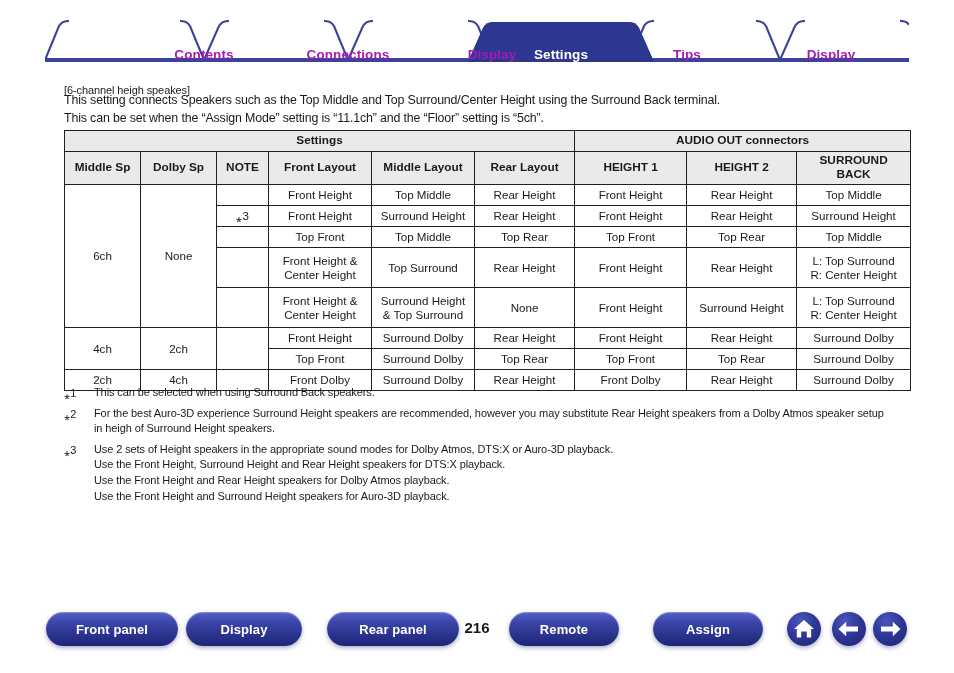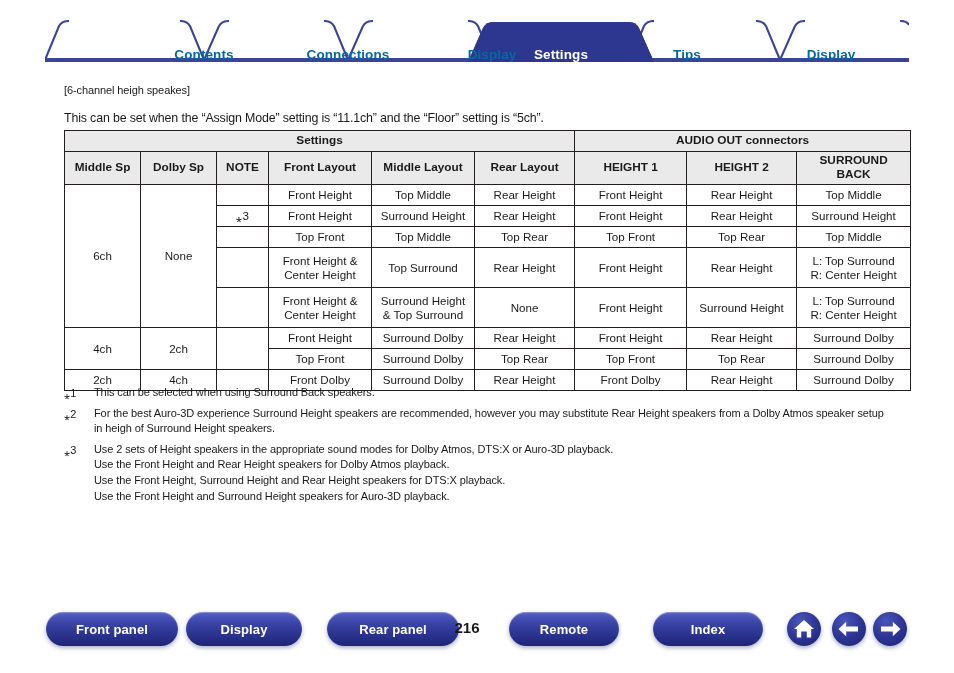--- a/index.html
+++ b/index.html
@@ -19,21 +19,21 @@
     position: absolute;
     left: 45px; top: 20px;
     width: 864px; height: 42px;
   }
   .tabbar svg { display: block; }
   .tab-label {
     position: absolute;
     top: 27px;
     font-size: 13.5px;
     font-weight: bold;
-    color: #0369a1;
+    color: #a21caf;
     white-space: nowrap;
     letter-spacing: 0.1px;
     transform: translateX(-50%);
     cursor: pointer;
   }
   .tab-label.active { color: #ffffff; }
 
   
   .heading {
     position: absolute;
@@ -182,20 +182,21 @@
     </svg>
     <div class="tab-label" style="left:159px;">Contents</div>
     <div class="tab-label" style="left:303px;">Connections</div>
     <div class="tab-label" style="left:447px;">Display</div>
     <div class="tab-label active" style="left:516px;">Settings</div>
     <div class="tab-label" style="left:642px;">Tips</div>
     <div class="tab-label" style="left:786px;">Display</div>
   </div>
 
   <div class="heading">[6-channel heigh speakes]</div>
+  <div class="intro-1">This setting connects Speakers such as the Top Middle and Top Surround/Center Height using the Surround Back terminal.</div>
   <div class="intro-2">This can be set when the “Assign Mode” setting is “11.1ch” and the “Floor” setting is “5ch”.</div>
 
   <div class="tbl-wrap">
     <table class="spec">
       <colgroup>
         <col class="c-hsp">
           <col class="c-dsp">
           <col class="c-note">
         <col class="c-fl">
           <col class="c-ml">
@@ -335,34 +336,34 @@
       <div class="fn-mark">⁎2</div>
       <div class="fn-body">
         <div>For the best Auro-3D experience Surround Height speakers are recommended, however you may substitute Rear Height speakers from a Dolby Atmos speaker setup</div>
         <div>in heigh of Surround Height speakers.</div>
       </div>
     </div>
     <div class="fn">
       <div class="fn-mark">⁎3</div>
       <div class="fn-body">
         <div>Use 2 sets of Height speakers in the appropriate sound modes for Dolby Atmos, DTS:X or Auro-3D playback.</div>
+        <div>Use the Front Height, Surround Height and Rear Height speakers for DTS:X playback.</div>
         <div>Use the Front Height and Rear Height speakers for Dolby Atmos playback.</div>
-        <div>Use the Front Height, Surround Height and Rear Height speakers for DTS:X playback.</div>
         <div>Use the Front Height and Surround Height speakers for Auro-3D playback.</div>
       </div>
     </div>
   </div>
 
   <div class="bottomnav">
     <div class="pill" style="left:46px;  width:132px;">Front panel</div>
     <div class="pill" style="left:186px; width:116px;">Display</div>
     <div class="pill" style="left:327px; width:132px;">Rear panel</div>
-    <div class="pagenum" style="left:467px;">216</div>
+    <div class="pagenum" style="left:477px;">216</div>
     <div class="pill" style="left:509px; width:110px;">Remote</div>
-    <div class="pill" style="left:653px; width:110px;">Index</div>
+    <div class="pill" style="left:653px; width:110px;">Assign</div>
 
     <div class="circ" style="left:787px;">
       <svg width="34" height="34" viewBox="0 0 34 34" xmlns="http://www.w3.org/2000/svg">
         <path d="M17 8 L27 17 L24.2 17 L24.2 25.5 L19.8 25.5 L19.8 19.6 L14.2 19.6 L14.2 25.5 L9.8 25.5 L9.8 17 L7 17 Z" fill="#ffffff"></path>
       </svg>
     </div>
     <div class="circ" style="left:832px;">
       <svg width="34" height="34" viewBox="0 0 34 34" xmlns="http://www.w3.org/2000/svg">
         <path d="M26 14.6 L26 19.4 L14.2 19.4 L14.2 24.2 L6.5 17 L14.2 9.8 L14.2 14.6 Z" fill="#ffffff"></path>
       </svg>

